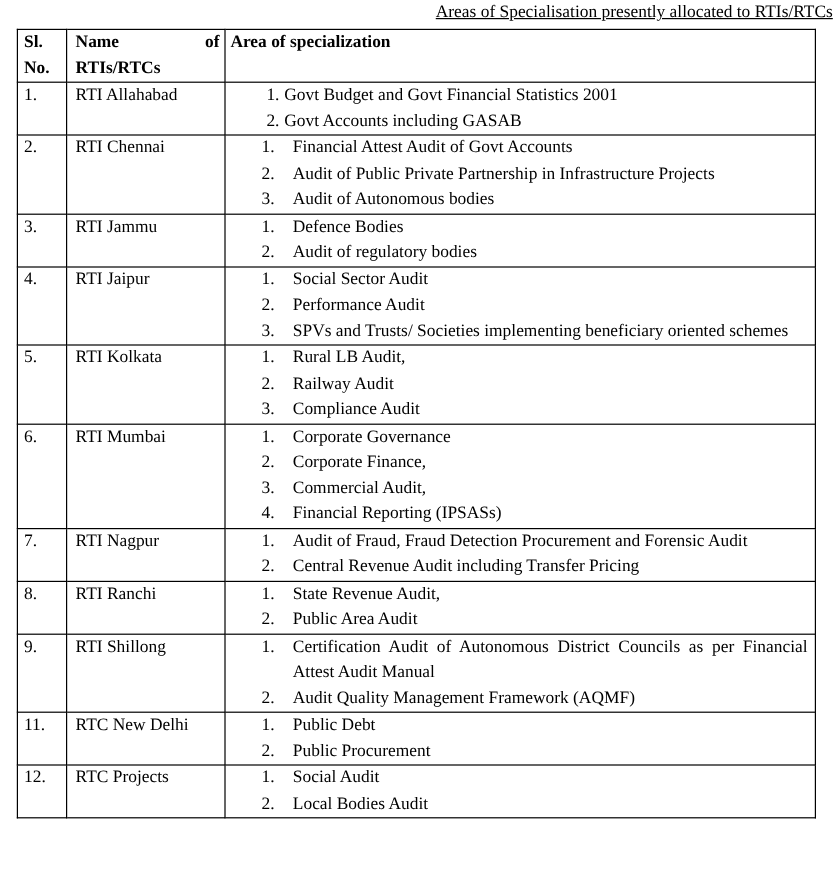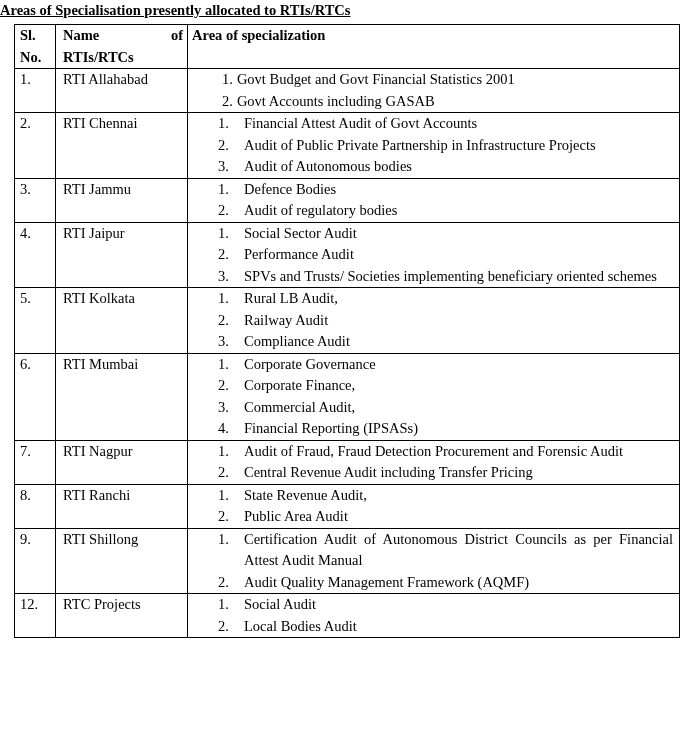--- a/index.html
+++ b/index.html
@@ -4,21 +4,21 @@
 <style>
   html, body { margin: 0; padding: 0; background: #ffffff; }
   body {
     width: 694px; height: 730px; position: relative; overflow: hidden;
     font-family: "Liberation Serif", "DejaVu Serif", serif;
     color: #000000;
     font-size: 14.5px;
   }
   .title {
     position: absolute; top: 2px; left: 0; width: 694px;
-    text-align: left; font-weight: bold; font-size: 14.5px;
+    text-align: right; font-weight: normal; font-size: 14.5px;
     text-decoration: underline; letter-spacing: 0px;
   }
   table {
     position: absolute; top: 24px; left: 14px;
     width: 665px;
     border-collapse: collapse;
     table-layout: fixed;
   }
   td, th {
     border: 1.5px solid #000;
@@ -232,20 +232,36 @@
               <span class="txt">Certification Audit of Autonomous District Councils as per Financial Attest Audit Manual</span>
             </li>
             <li>
               <span class="num">2.</span>
               <span class="txt">Audit Quality Management Framework (AQMF)</span>
             </li>
           </ol>
         </td>
       </tr>
       <tr>
+        <td class="slno">11.</td>
+        <td class="rname">RTC New Delhi</td>
+        <td>
+          <ol class="areas">
+            <li>
+              <span class="num">1.</span>
+              <span class="txt">Public Debt</span>
+            </li>
+            <li>
+              <span class="num">2.</span>
+              <span class="txt">Public Procurement</span>
+            </li>
+          </ol>
+        </td>
+      </tr>
+      <tr>
         <td class="slno">12.</td>
         <td class="rname">RTC Projects</td>
         <td>
           <ol class="areas">
             <li>
               <span class="num">1.</span>
               <span class="txt">Social Audit</span>
             </li>
             <li>
               <span class="num">2.</span>

